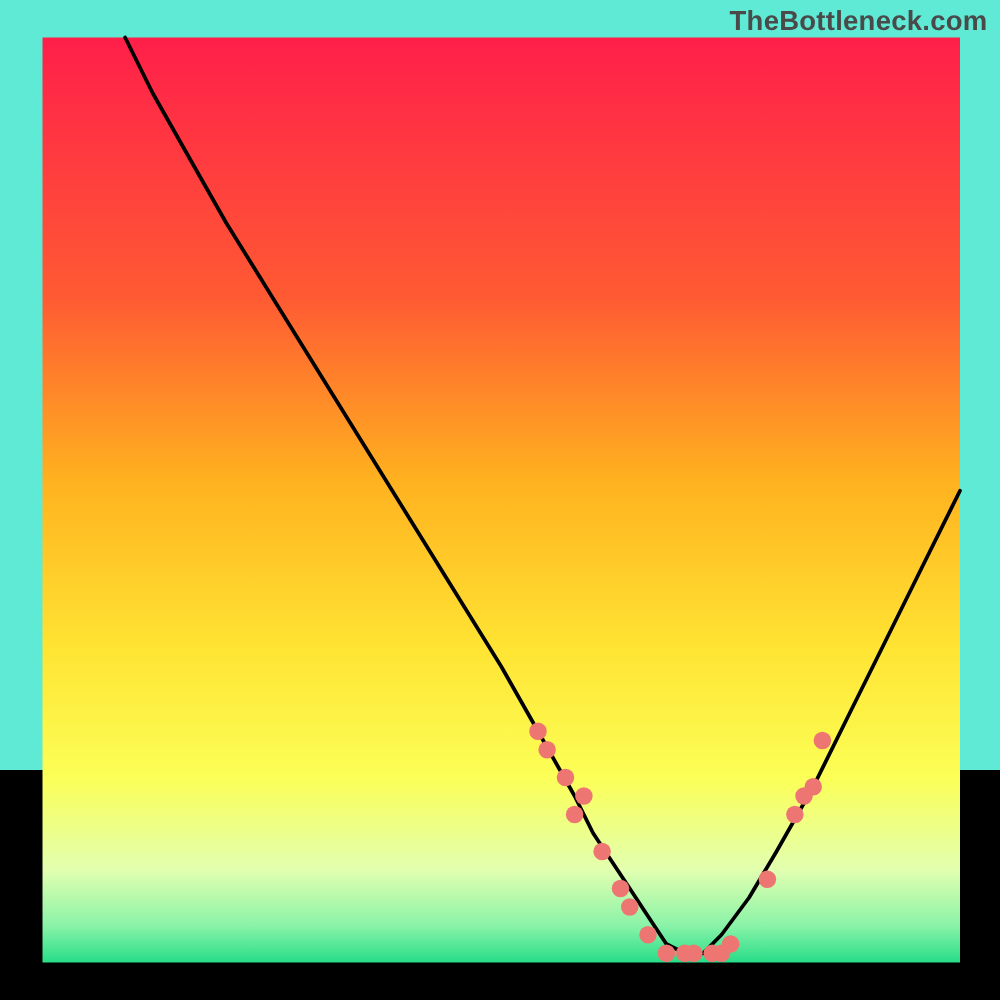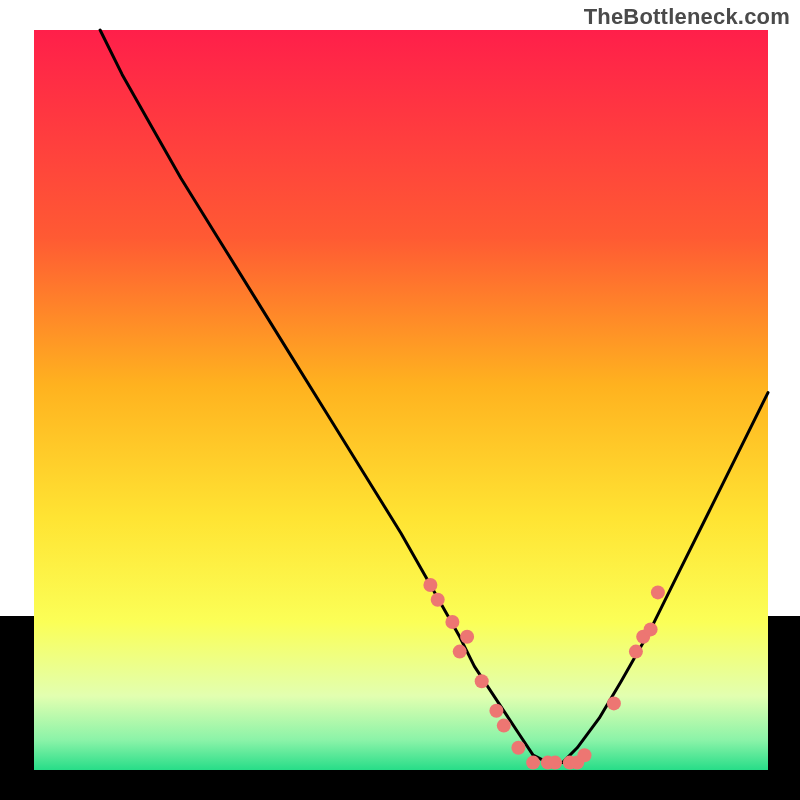--- a/index.html
+++ b/index.html
@@ -8,21 +8,21 @@
     width: 800px;
     height: 800px;
     background: #000;
     overflow: hidden;
     font-family: Arial, Helvetica, sans-serif;
   }
   .frame {
     position: relative;
     width: 800px;
     height: 616px;
-    background: #ffffff;
+    background: #5eead4;
   }
   .attribution {
     position: absolute;
     top: 4px;
     right: 10px;
     color: #4a4a4a;
     font-size: 22px;
     font-weight: 600;
     letter-spacing: 0.2px;
     z-index: 5;

